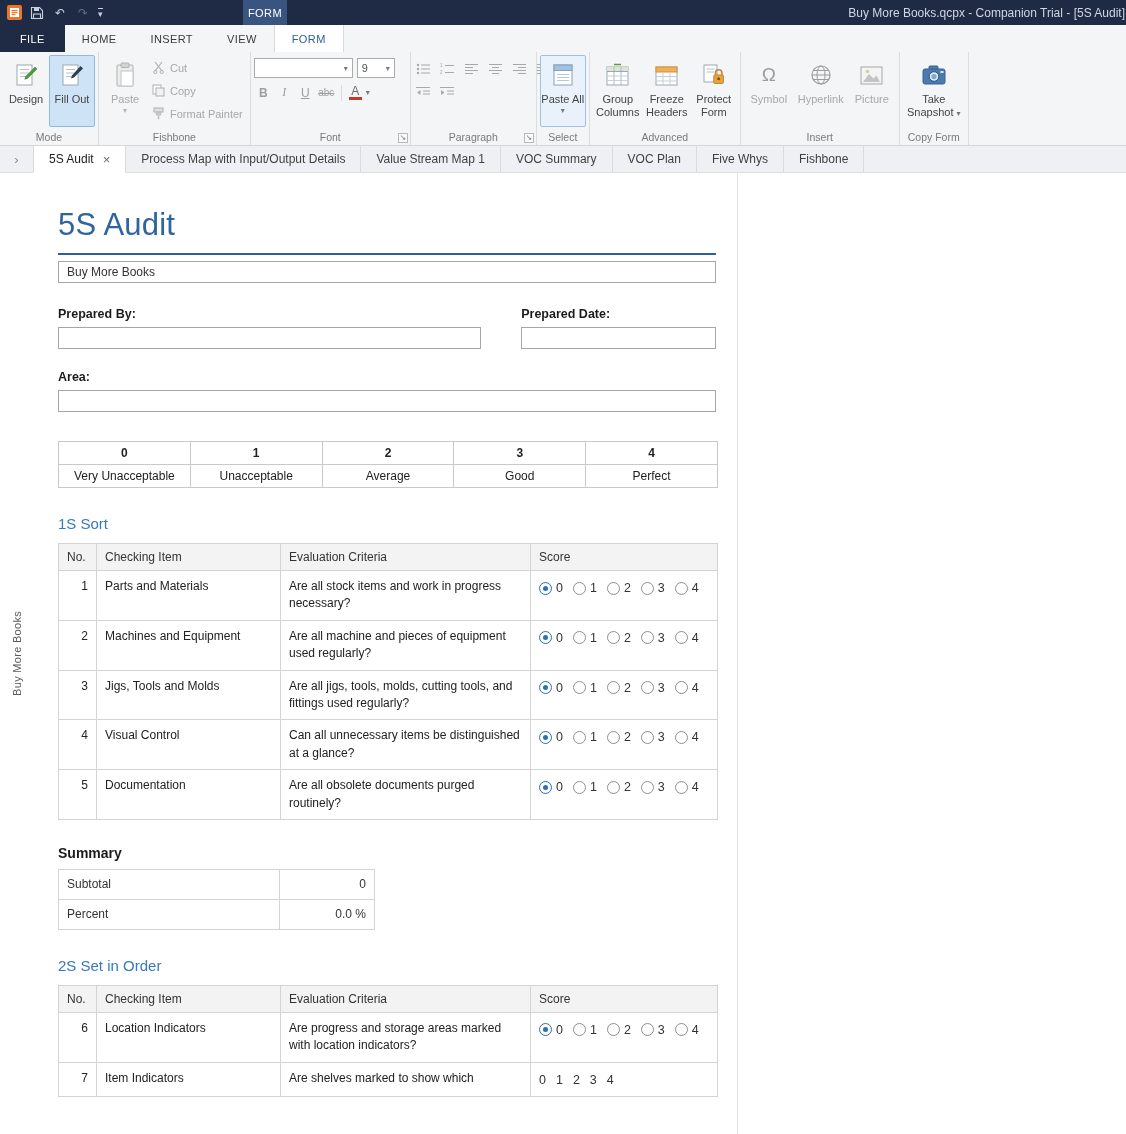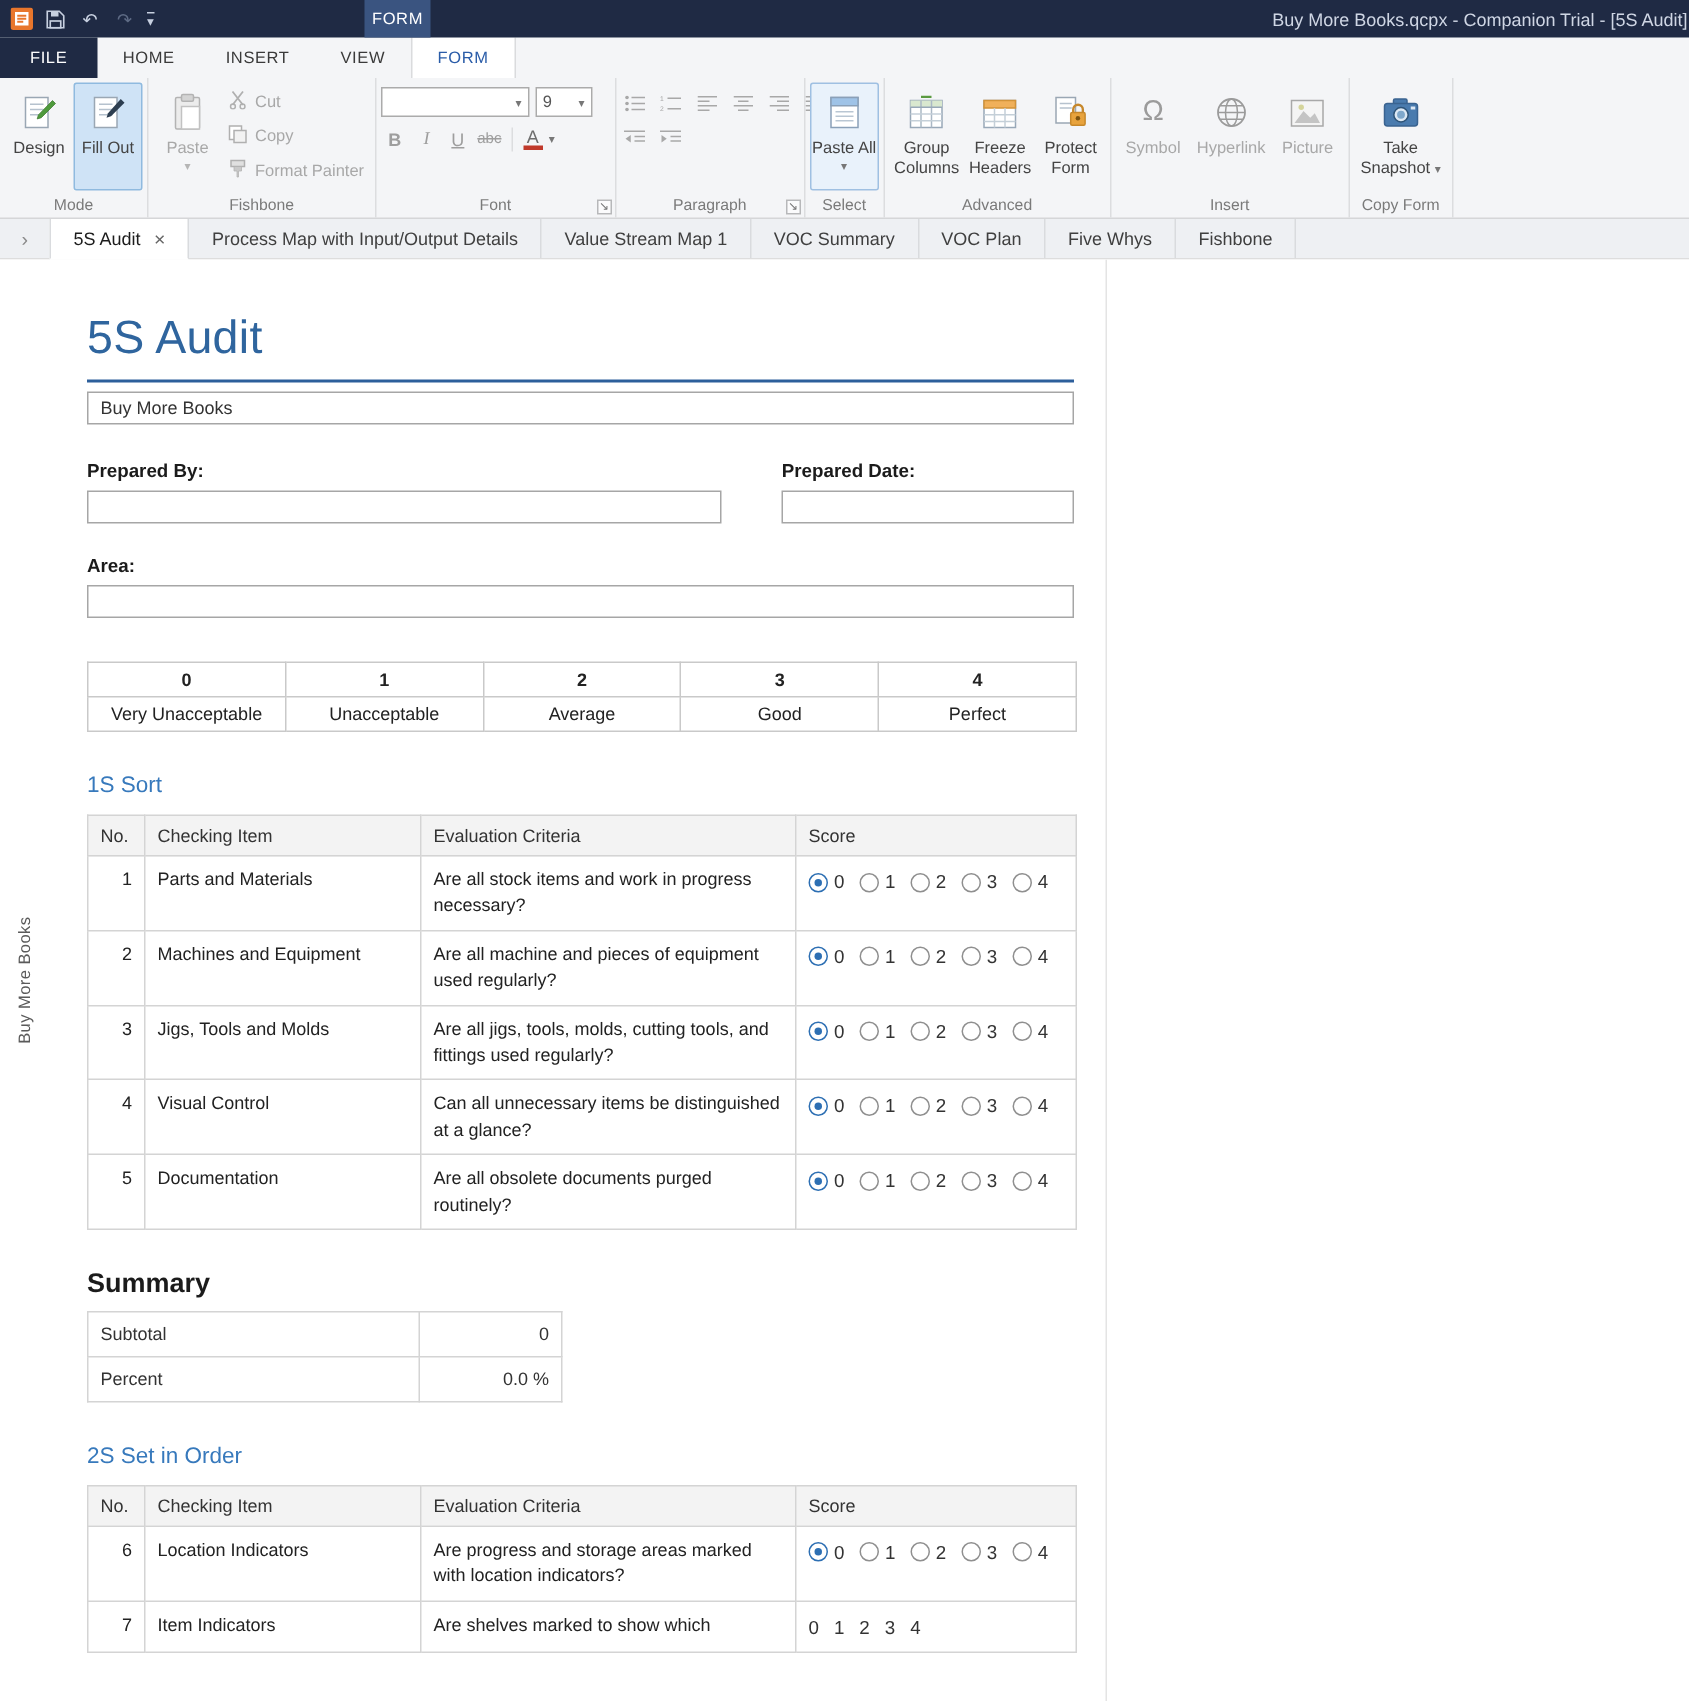--- a/index.html
+++ b/index.html
@@ -97,21 +97,21 @@
   .td-no { text-align:right; }
   .radio-group { display:flex; align-items:center; flex-wrap:nowrap; padding-top:1px; }
   .radio-opt { display:inline-flex; align-items:center; gap:4px; margin-right:10px; }
   .radio-circle { width:13px; height:13px; border-radius:50%; border:1px solid #8f8f8f; background:#fff;
     display:inline-block; position:relative; }
   .radio-circle.selected { border-color:#2d6fb3; }
   .radio-circle.selected::after { content:""; position:absolute; left:3px; top:3px; right:3px; bottom:3px;
     border-radius:50%; background:#2d6fb3; }
   .radio-label { font-size:12.5px; color:#333; }
 
-  .sum-h { margin-top:25px; font-size:18px; font-weight:bold; color:#1b1b1b; }
+  .sum-h { margin-top:25px; font-size:14px; font-weight:bold; color:#1b1b1b; }
   .sumtab { width:317px; margin-top:8px; }
   .sumtab td { border:1px solid #d4d4d4; height:30px; padding:0 8px; font-size:12px; color:#333; }
   .sumtab .val { width:95px; text-align:right; }
 </style>
 </head>
 <body>
 
 <div class="titlebar">
   <div class="qat">
     <span class="qbtn">

